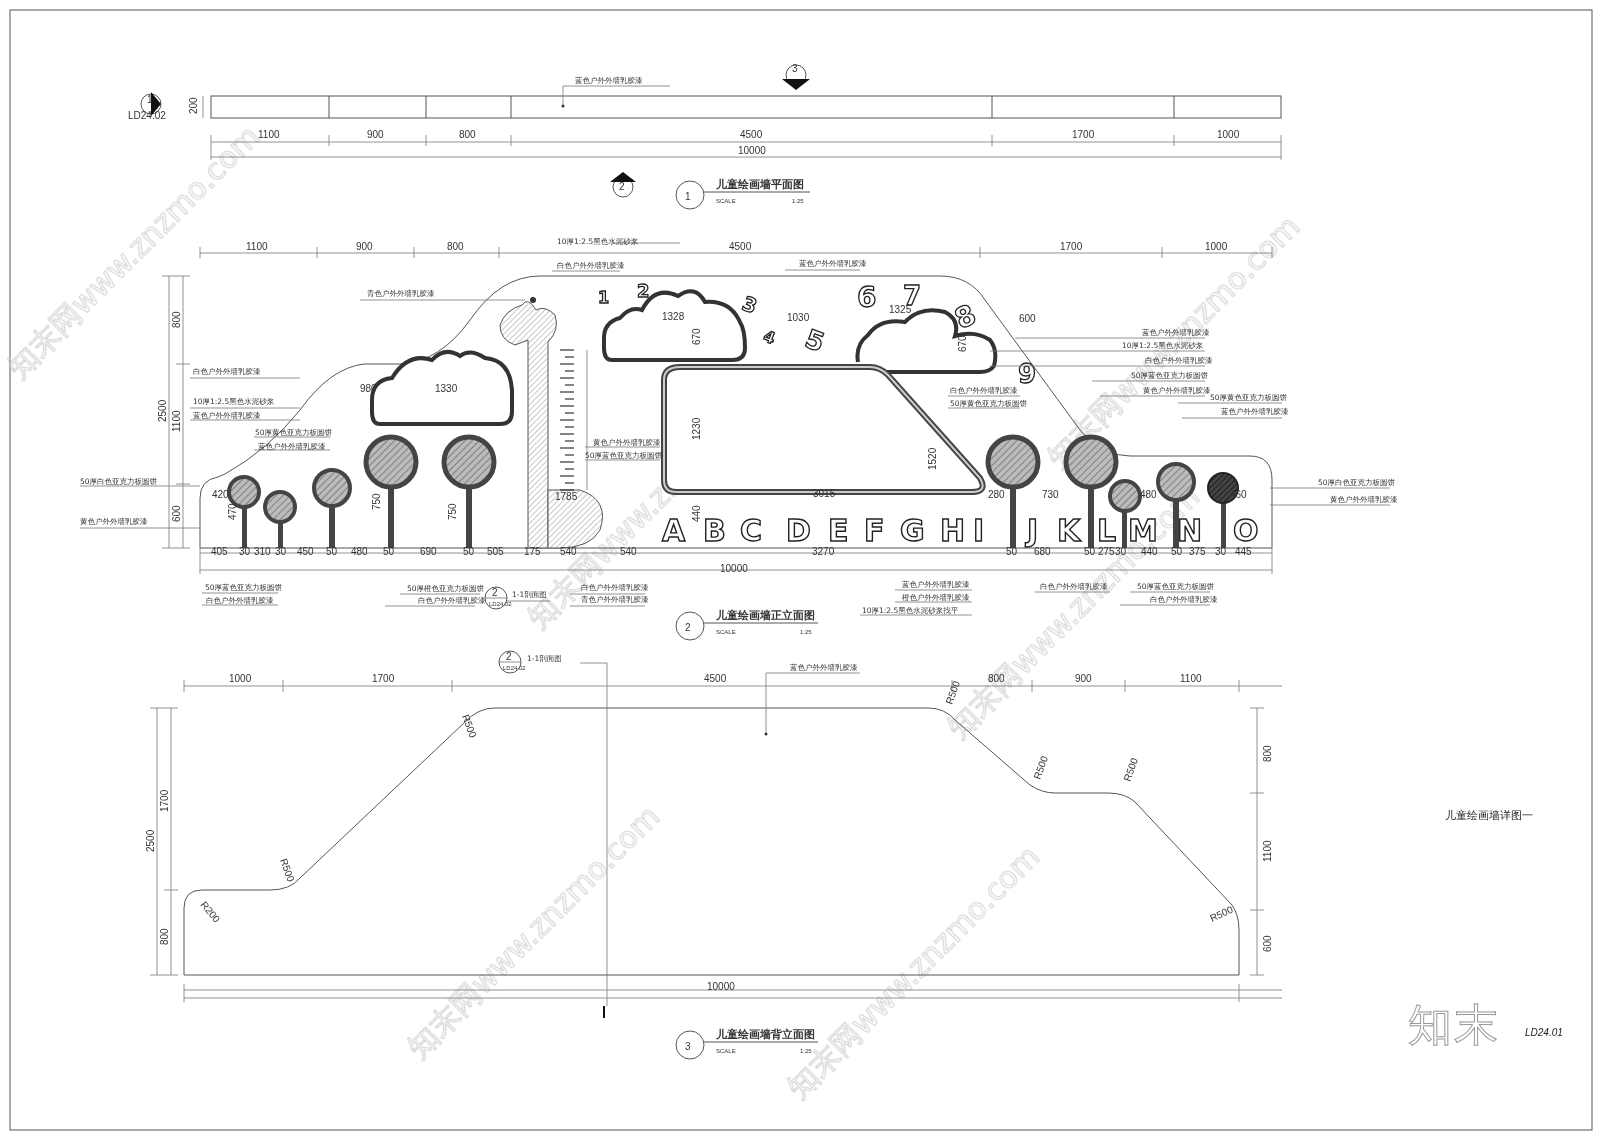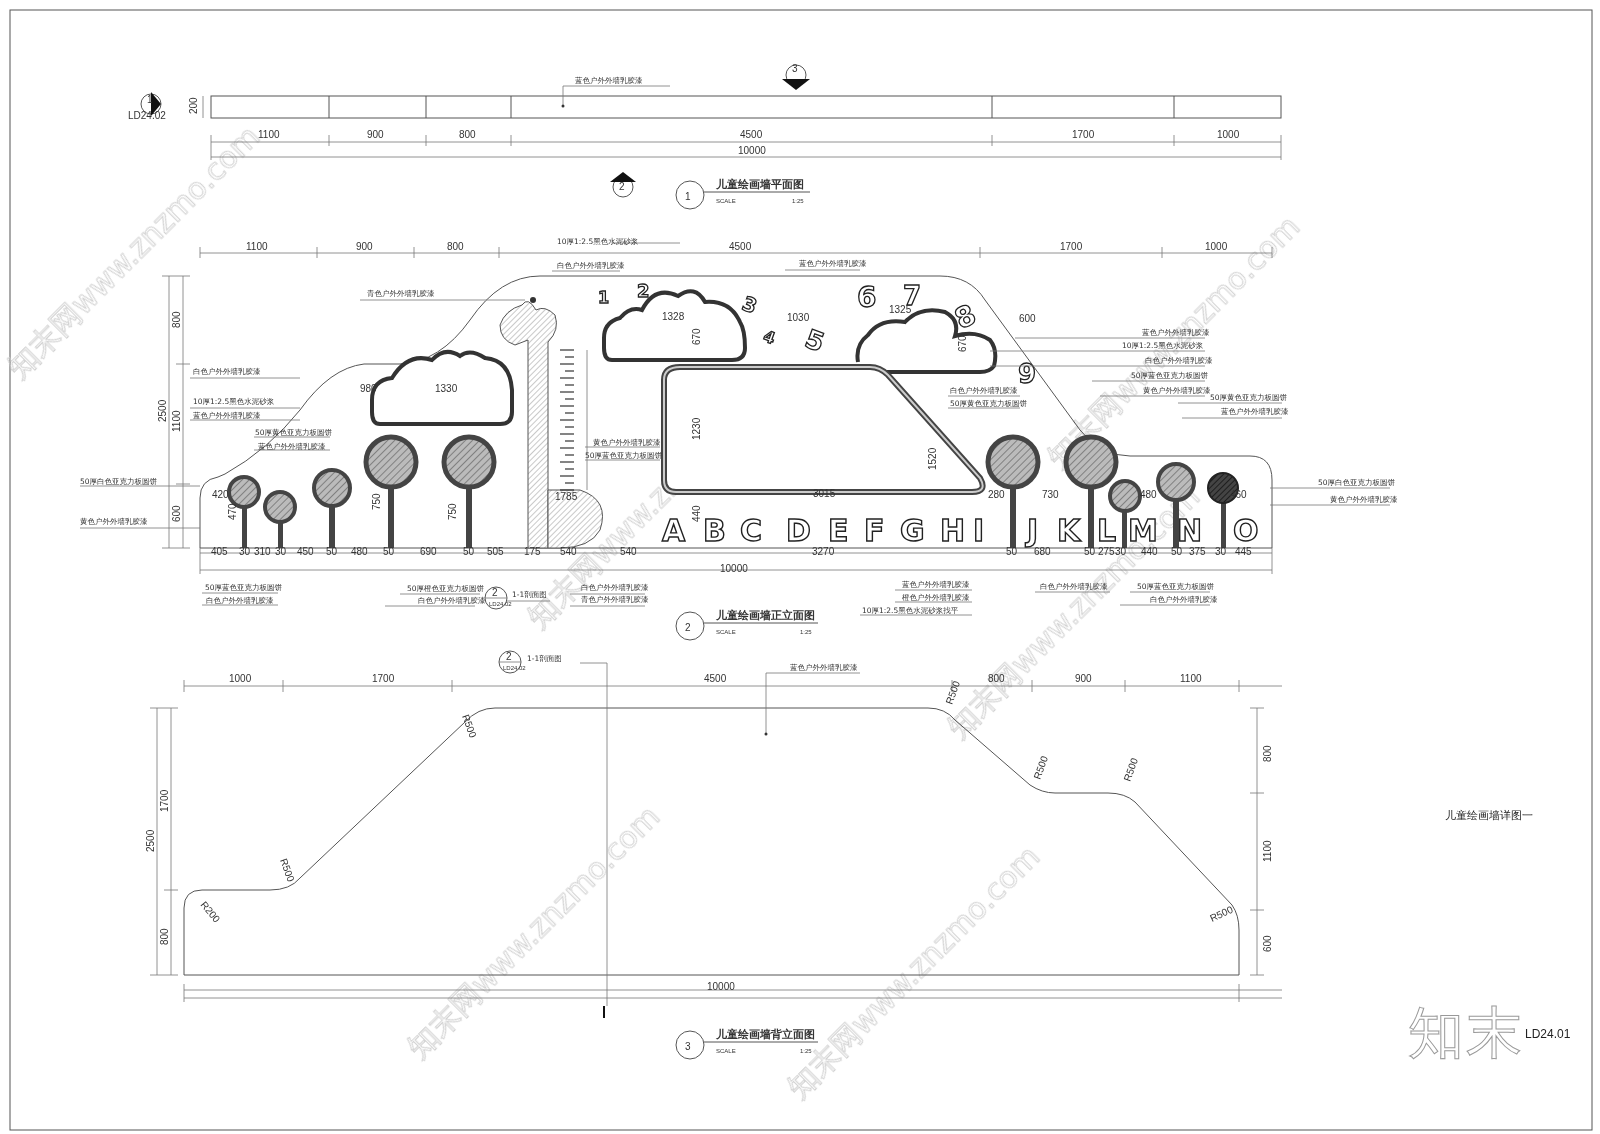--- a/index.html
+++ b/index.html
@@ -459,15 +459,15 @@
       <text class="dim" x="685" y="1050" font-size="14">3</text>
       <line x1="704" y1="1042" x2="818" y2="1042" class="ln"></line>
       <text class="ttl" x="716" y="1038">儿童绘画墙背立面图</text>
       <text class="scale" x="716" y="1053">SCALE</text>
       <text class="scale" x="800" y="1053">1:25</text>
     </g>
   </g>
 </svg>
 
 <div class="sheetlbl" style="left:1445px;top:808px;font-size:11px;">儿童绘画墙详图一</div>
-<div class="sheetlbl" style="left:1408px;top:996px;font-size:56px;color:#fff;-webkit-text-stroke:1px #999;letter-spacing:2px;">知末</div>
-<div class="sheetlbl" style="left:1525px;top:1027px;font-size:12px;font-family:'Liberation Sans',sans-serif;">LD24.01</div>
+<div class="sheetlbl" style="left:1408px;top:996px;font-size:44px;color:#fff;-webkit-text-stroke:1px #999;letter-spacing:2px;">知末</div>
+<div class="sheetlbl" style="left:1525px;top:1027px;font-size:10px;font-family:'Liberation Sans',sans-serif;font-style:italic;">LD24.01</div>
 </div>
 
 </body></html>

